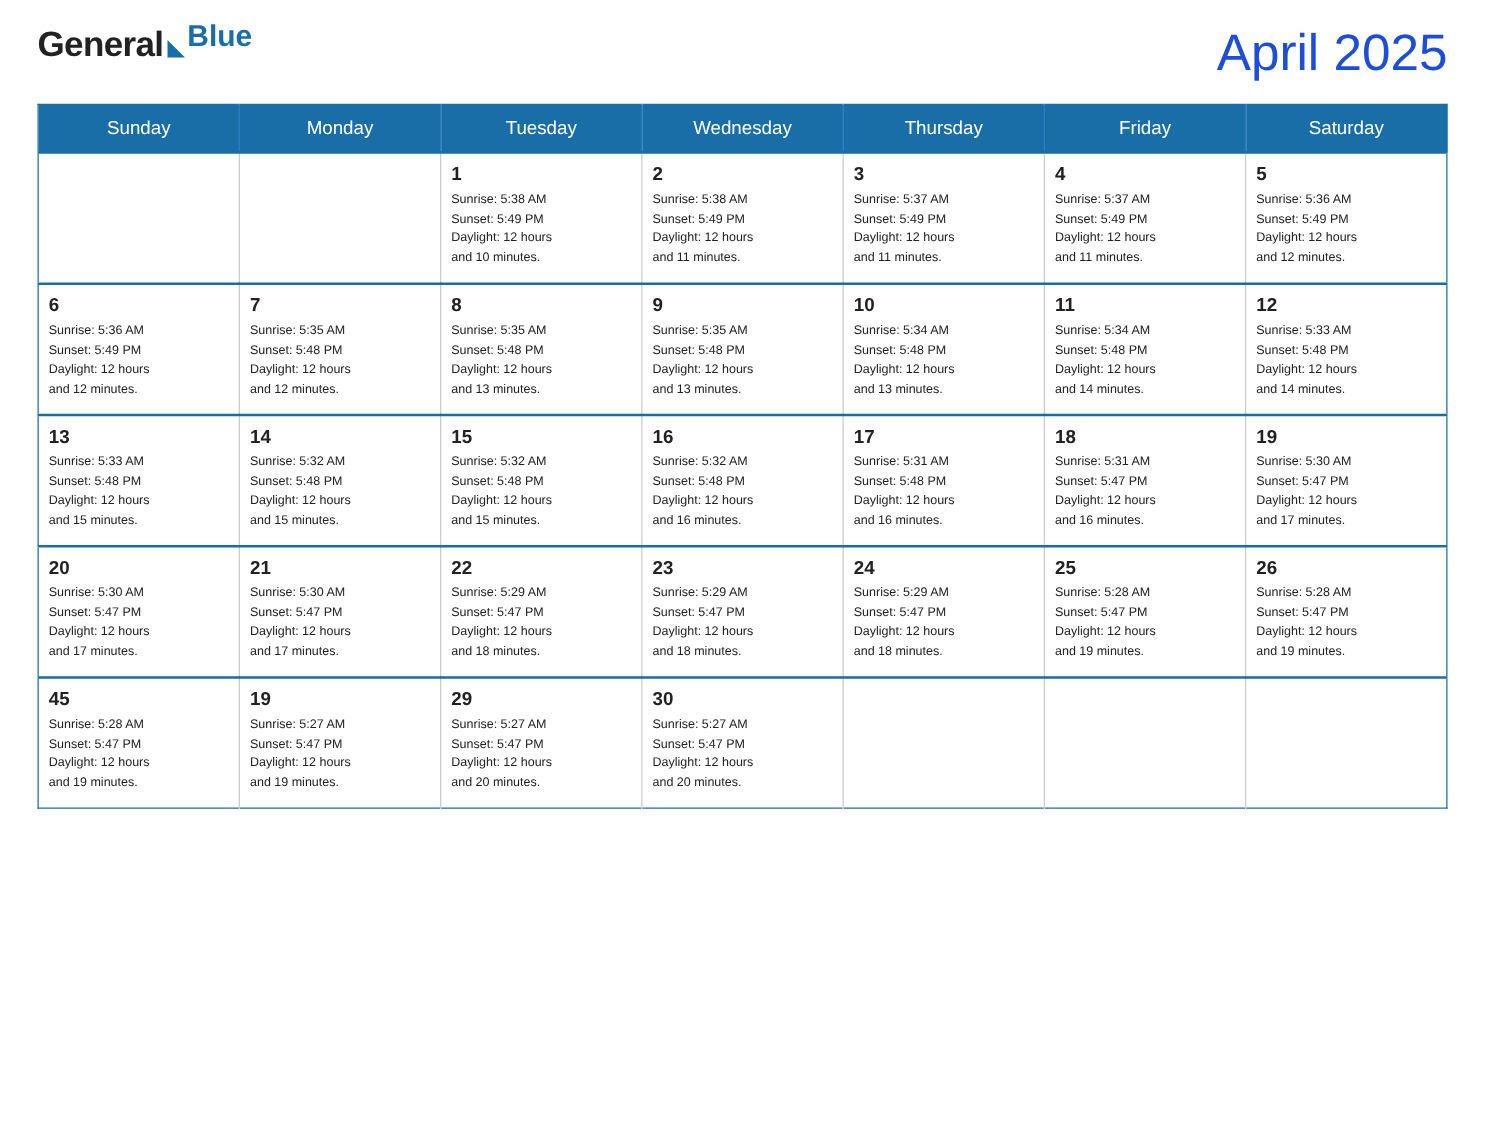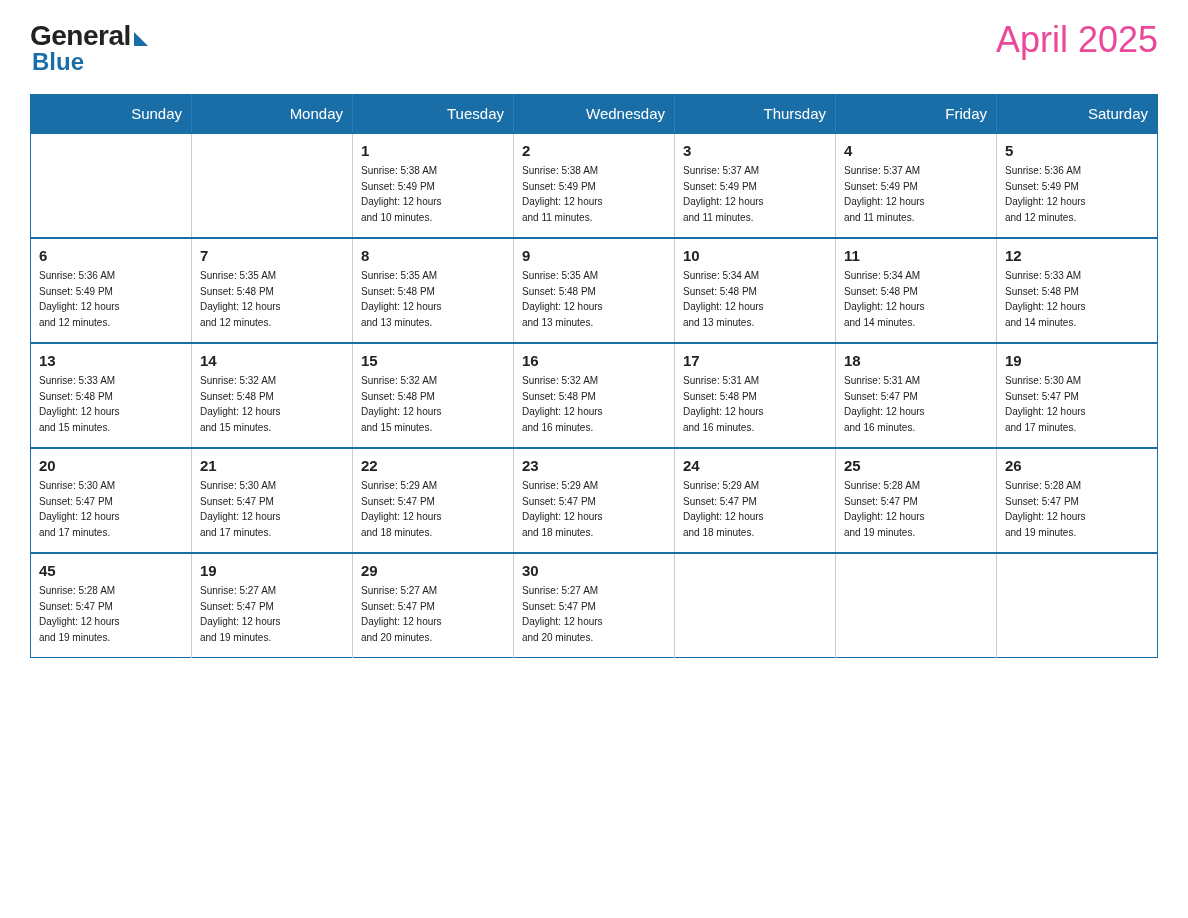--- a/index.html
+++ b/index.html
@@ -14,21 +14,21 @@
 
     .header {
       display: flex;
       justify-content: space-between;
       align-items: flex-start;
       margin-bottom: 18px;
     }
 
     .logo {
       display: flex;
-      flex-direction: column;
+      flex-direction: row;
       align-items: flex-start;
     }
 
     .logo-top {
       display: flex;
       align-items: center;
     }
 
     .logo-general {
       font-size: 28px;
@@ -53,23 +53,23 @@
       color: #1a6ea8;
       margin-top: -4px;
       padding-left: 2px;
     }
 
     .title-section {
       text-align: right;
     }
 
     .month-title {
-      font-size: 36px;
+      font-size: 41px;
       font-weight: normal;
-      color: #ec4899;
+      color: #1d4ed8;
       line-height: 1.1;
     }
 
     .subtitle {
       font-size: 20px;
       color: #444;
       margin-top: 4px;
     }
 
     .calendar-table {
@@ -80,21 +80,21 @@
 
     .calendar-table thead tr {
       background-color: #1a6ea8;
     }
 
     .calendar-table thead th {
       color: #fff;
       font-size: 15px;
       font-weight: normal;
       padding: 10px 9px;
-      text-align: right;
+      text-align: center;
       border-right: 1px solid #2580c0;
       width: calc(100% / 7);
     }
 
     .calendar-table thead th:last-child {
       border-right: none;
     }
 
     .calendar-table tbody tr {
       border-top: 2px solid #1a6ea8;

